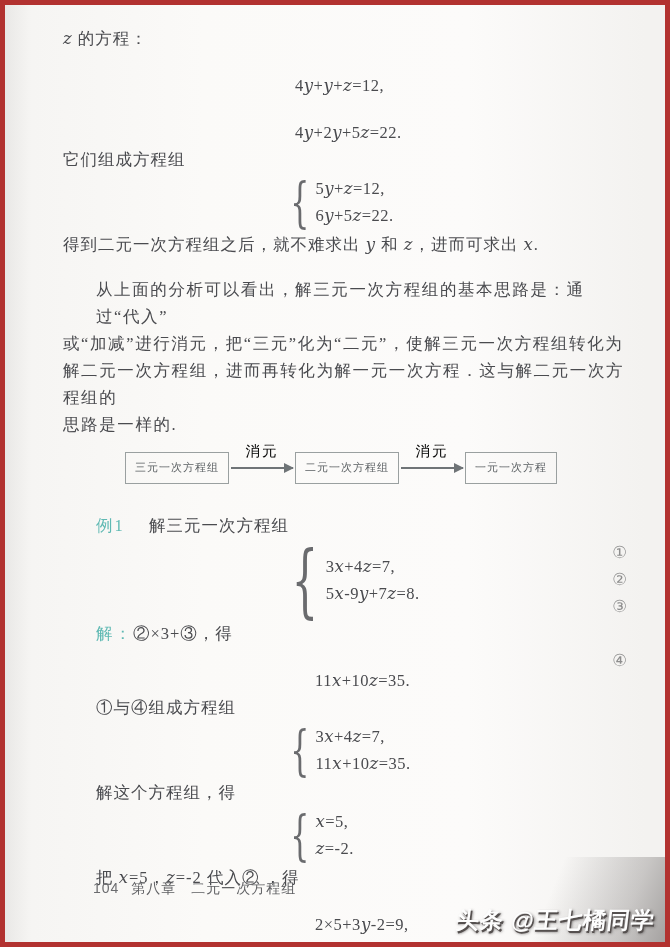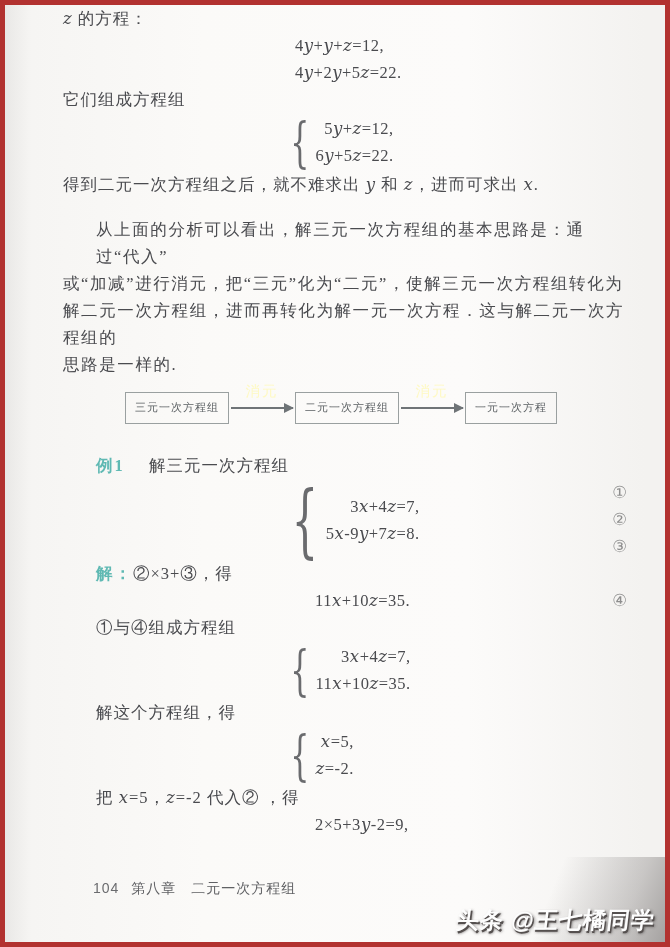--- a/index.html
+++ b/index.html
@@ -13,70 +13,70 @@
     border:5px solid #b23230;
     background:linear-gradient(180deg,#c84b40,#b23230);
     position:relative;
     overflow:hidden;
   }
   .page{
     width:100%; height:100%;
     background:linear-gradient(90deg,#e9e8e6 0%, #f6f5f3 4%, #fbfaf8 30%, #fcfbfa 70%, #f3f2f0 97%);
     position:relative;
     overflow:hidden;
-    padding:0 38px 0 58px;
+    padding:20px 38px 0 58px;
     color:#4a4b4f;
     font-size:16.5px;
     line-height:27px;
   }
   .shade-br{
     position:absolute; right:0; bottom:0; width:210px; height:85px;
     background:linear-gradient(112deg, rgba(90,85,85,0) 45%, rgba(90,85,85,0.28) 80%, rgba(70,65,65,0.45) 100%);
     pointer-events:none;
   }
   .text-line{ letter-spacing:1px; }
   .para-line{ letter-spacing:1.6px; }
   .indent{ padding-left:33px; }
   i{ font-style:italic; font-family:"DejaVu Serif","Liberation Serif",serif; }
 
   
-  .eq-center{ margin-left:232px; letter-spacing:0.5px; line-height:27px; }
+  .eq-center{ margin-left:232px; letter-spacing:0.5px; line-height:27px;margin-top:20px; }
   .eq-row{ display:flex; width:100%; line-height:27px; }
   .eq-row .circ{ margin-left:auto; color:#8d8d8d; }
 
   .sys{ display:flex; align-items:center; margin:2px 0 2px 224px; }
   .sys .brace{
     font-family:"DejaVu Serif",serif; font-weight:200; color:#6a6b6e;
     display:inline-block; margin-right:3px;
   }
   .brace-2{ font-size:40px; transform:scaleY(1.35) scaleX(0.75); }
   .brace-3{ font-size:56px; transform:scaleY(1.45) scaleX(0.75); }
-  .sys .rows{ display:flex; flex-direction:column;align-items:flex-end; }
+  .sys .rows{ display:flex; flex-direction:column; }
   .sys .rows > div{ line-height:27px; letter-spacing:0.5px; }
   .sys-wrap{ display:flex; width:100%; align-items:center; }
   .sys-wrap .labels{ margin-left:auto; display:flex; flex-direction:column; color:#8d8d8d; }
   .sys-wrap .labels > div{ line-height:27px; text-align:right; }
 
   
-  .teal{ color:#5fb9b3; letter-spacing:2px;font-weight:bold; }
+  .teal{ color:#5fb9b3; letter-spacing:2px; }
 
   
   .flow{ display:flex; align-items:center; margin:10px 0 0 62px; height:40px; }
   .flow-box{
     border:1px solid #9aa0a0; color:#5c6164; background:transparent;
     font-size:11px; letter-spacing:1px; padding:1px 9px 2px 9px; white-space:nowrap;
   }
   .flow-arrow{ position:relative; width:62px; height:1.6px; background:#6f7477; margin:0 2px; }
   .flow-arrow::after{
     content:""; position:absolute; right:-1px; top:-4.2px;
     border-left:10px solid #6f7477; border-top:5px solid transparent; border-bottom:5px solid transparent;
   }
   .flow-arrow .lbl{
     position:absolute; bottom:4px; left:50%; transform:translateX(-50%);
-    font-size:14.5px; color:#fef9c3; letter-spacing:2px; white-space:nowrap;font-family:Liberation Serif, serif;
+    font-size:14.5px; color:#000000; letter-spacing:2px; white-space:nowrap;font-family:Liberation Serif, serif;
   }
 
   
   .frac-line{ display:flex; align-items:center; width:100%; margin-top:6px; height:44px; }
 
   .footer{
     position:absolute; left:88px; bottom:40px;
     font-size:14px; color:#606164; letter-spacing:1px; display:flex; gap:12px;text-align:center;
   }
   .footer .pnum{ font-family:"Liberation Sans","DejaVu Sans",sans-serif; color:#6a6b6e; }

